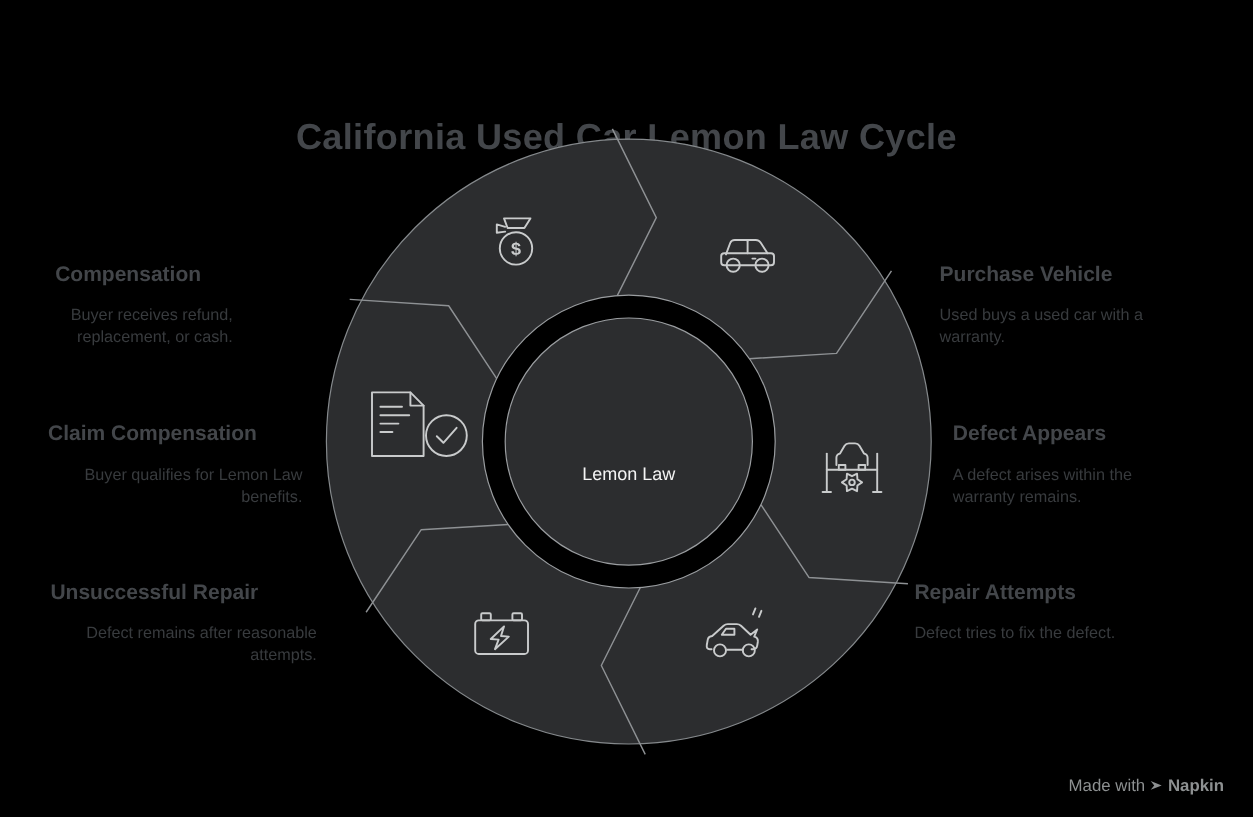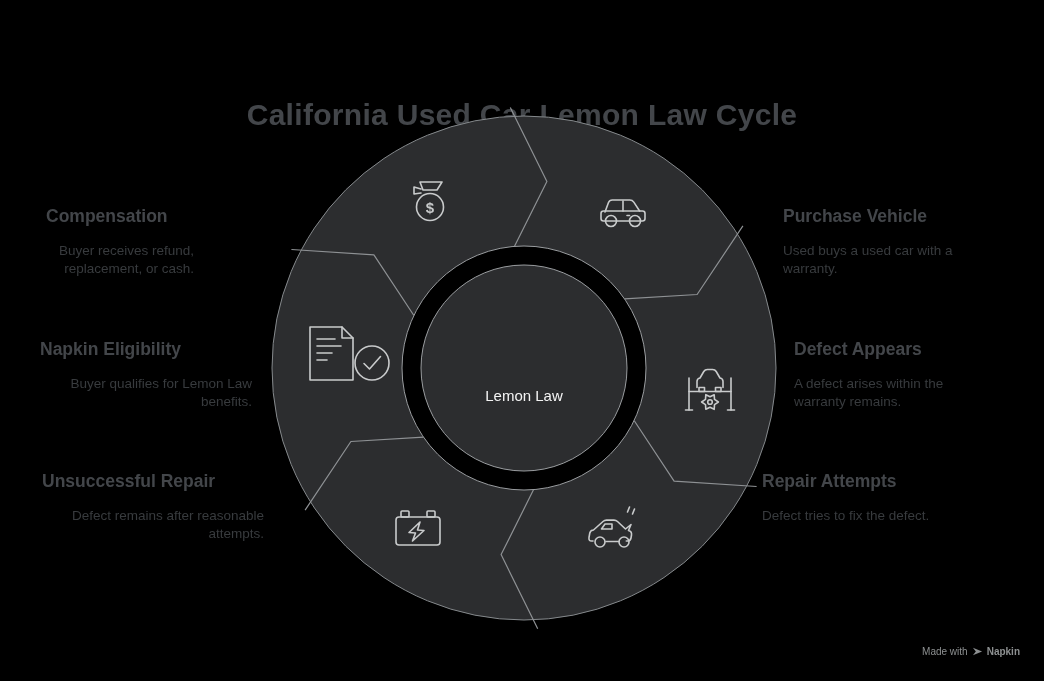--- a/index.html
+++ b/index.html
@@ -9,27 +9,27 @@
     font-size:30px;font-weight:bold;color:#43464a;letter-spacing:.3px;margin-top:40px;}
   svg.wheel{position:absolute;left:0;top:0;}
   .seg{fill:#2c2d2f;stroke:#85898c;stroke-width:1;}
   .divline{fill:none;stroke:#8e9194;stroke-width:1.2;stroke-linejoin:round;}
   .ringOuter{fill:#000;stroke:#9a9da0;stroke-width:1;}
   .ringInner{fill:#2c2d2f;stroke:#9a9da0;stroke-width:1;}
   .icon{fill:none;stroke:#c9cbcc;stroke-width:1.6;stroke-linecap:round;stroke-linejoin:round;}
   .icon text{stroke:none;fill:#c9cbcc;font-family:"Liberation Sans",sans-serif;font-weight:bold;}
   .center-label{position:absolute;left:524px;top:368px;transform:translate(-50%,-52%);
     color:#f4f4f4;font-size:15px;font-weight:normal;white-space:nowrap;margin-top:28px;}
-  .step-label{position:absolute;}
+  .step-label{position:absolute;margin-top:12px;}
   .step-label h2{margin:0 0 15px 0;font-size:17.5px;line-height:21px;font-weight:bold;color:#43464a;}
   .step-label p{margin:0;font-size:13.5px;line-height:18px;color:#383b3e;}
   .side-left p{text-align:right;}
   .side-right p{text-align:left;}
   .watermark{position:absolute;top:646px;right:24px;display:flex;align-items:center;gap:4px;
-    font-size:10px;color:#8d9091;}
+    font-size:14px;color:#8d9091;}
   .watermark .brand{font-weight:bold;}
 </style>
 </head>
 <body>
 
 <div class="stage">
 
   <div class="title">California Used Car Lemon Law Cycle</div>
 
   <svg class="wheel" width="1044" height="681" viewBox="0 0 1044 681">
@@ -104,21 +104,21 @@
     </g>
   </svg>
 
   <div class="center-label">Lemon Law</div>
 
   <div class="step-label side-left" style="left:46px;top:206px;width:148px;">
     <h2>Compensation</h2>
     <p>Buyer receives refund, replacement, or cash.</p>
   </div>
   <div class="step-label side-left" style="left:40px;top:339px;width:212px;">
-    <h2>Napkin Eligibility</h2>
+    <h2>Claim Compensation</h2>
     <p>Buyer qualifies for Lemon Law benefits.</p>
   </div>
   <div class="step-label side-left" style="left:42px;top:471px;width:222px;">
     <h2>Unsuccessful Repair</h2>
     <p>Defect remains after reasonable attempts.</p>
   </div>
 
   <div class="step-label side-right" style="left:783px;top:206px;width:200px;">
     <h2>Purchase Vehicle</h2>
     <p>Used buys a used car with a warranty.</p>

